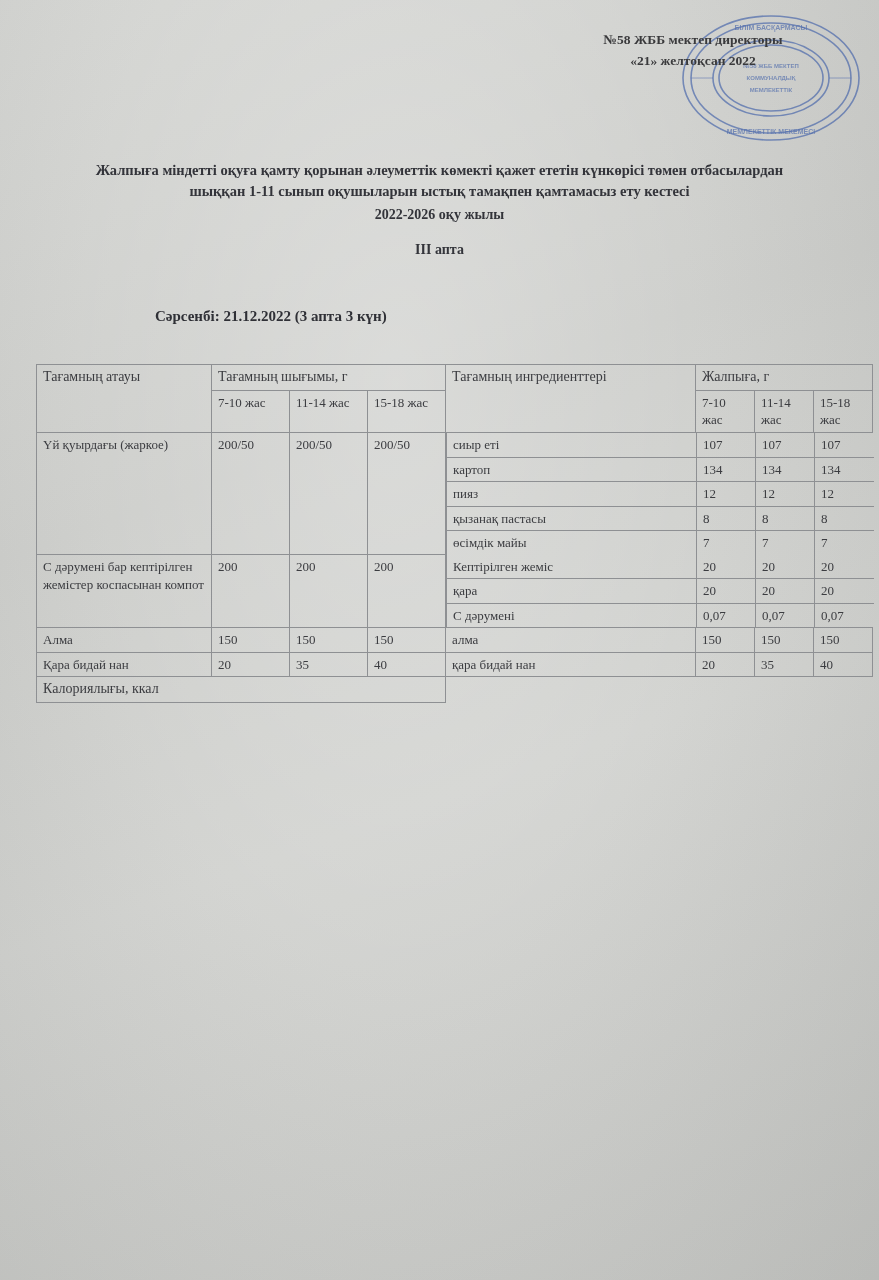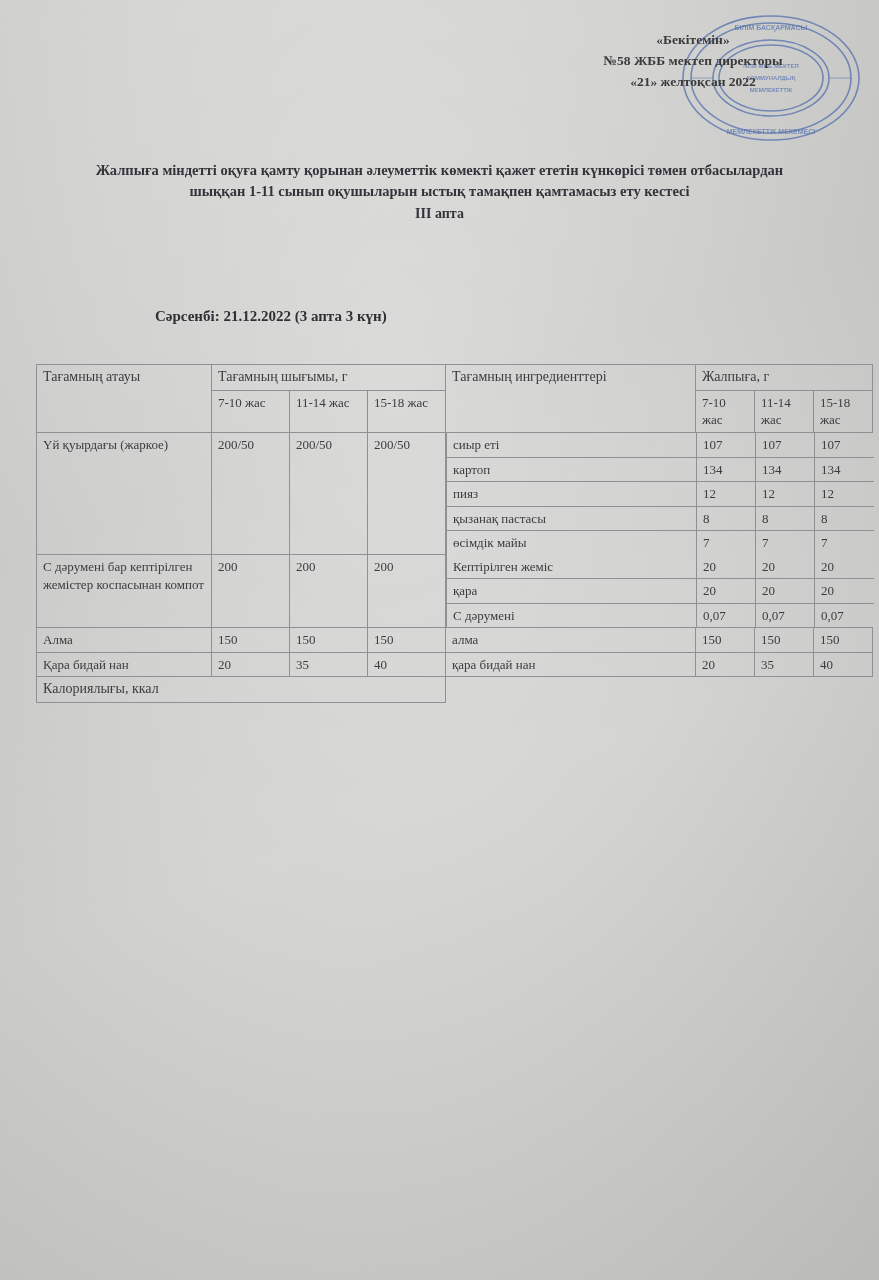--- a/index.html
+++ b/index.html
@@ -75,21 +75,21 @@
     width: 879px;
     text-align: center;
     font-weight: bold;
     font-size: 14.5px;
     line-height: 1.48;
     color: #33343a;
     z-index: 3;
   }
   .title-block .t1 { padding: 0 70px; }
   .title-block .t-year { margin-top: 2px; font-size: 14px; }
-  .title-block .t-week { margin-top: 1px; font-size: 14px; }
+  .title-block .t-week { margin-top: 14px; font-size: 14px; }
 
   
   .date-line {
     position: absolute;
     top: 308px;
     left: 155px;
     font-weight: bold;
     font-size: 15px;
     color: #2f3036;
     z-index: 3;
@@ -182,27 +182,27 @@
         <text x="98" y="84" text-anchor="middle" font-size="6">МЕМЛЕКЕТТІК</text>
       </g>
       <g stroke="#3f5fa8" stroke-width="1" opacity="0.55">
         <line x1="18" y1="70" x2="40" y2="70"></line>
         <line x1="156" y1="70" x2="178" y2="70"></line>
       </g>
     </svg>
   </div>
 
   <div class="approval">
-    <div class="line">«Бекітемін»</div>
     <div class="line">№58 ЖББ мектеп директоры</div>
     <div class="line">«21» желтоқсан 2022</div>
   </div>
 
   <div class="title-block">
     <div class="t1">Жалпыға міндетті оқуға қамту қорынан әлеуметтік көмекті қажет ететін күнкөрісі төмен отбасылардан шыққан 1-11 сынып оқушыларын ыстық тамақпен қамтамасыз ету кестесі</div>
+    <div class="t-year">2022-2026 оқу жылы</div>
     <div class="t-week">III апта</div>
   </div>
 
   <div class="date-line">Сәрсенбі: 21.12.2022 (3 апта 3 күн)</div>
 
   <div class="table-wrap">
     <table class="menu">
       <colgroup>
         <col class="col-name">
           <col class="col-g">

